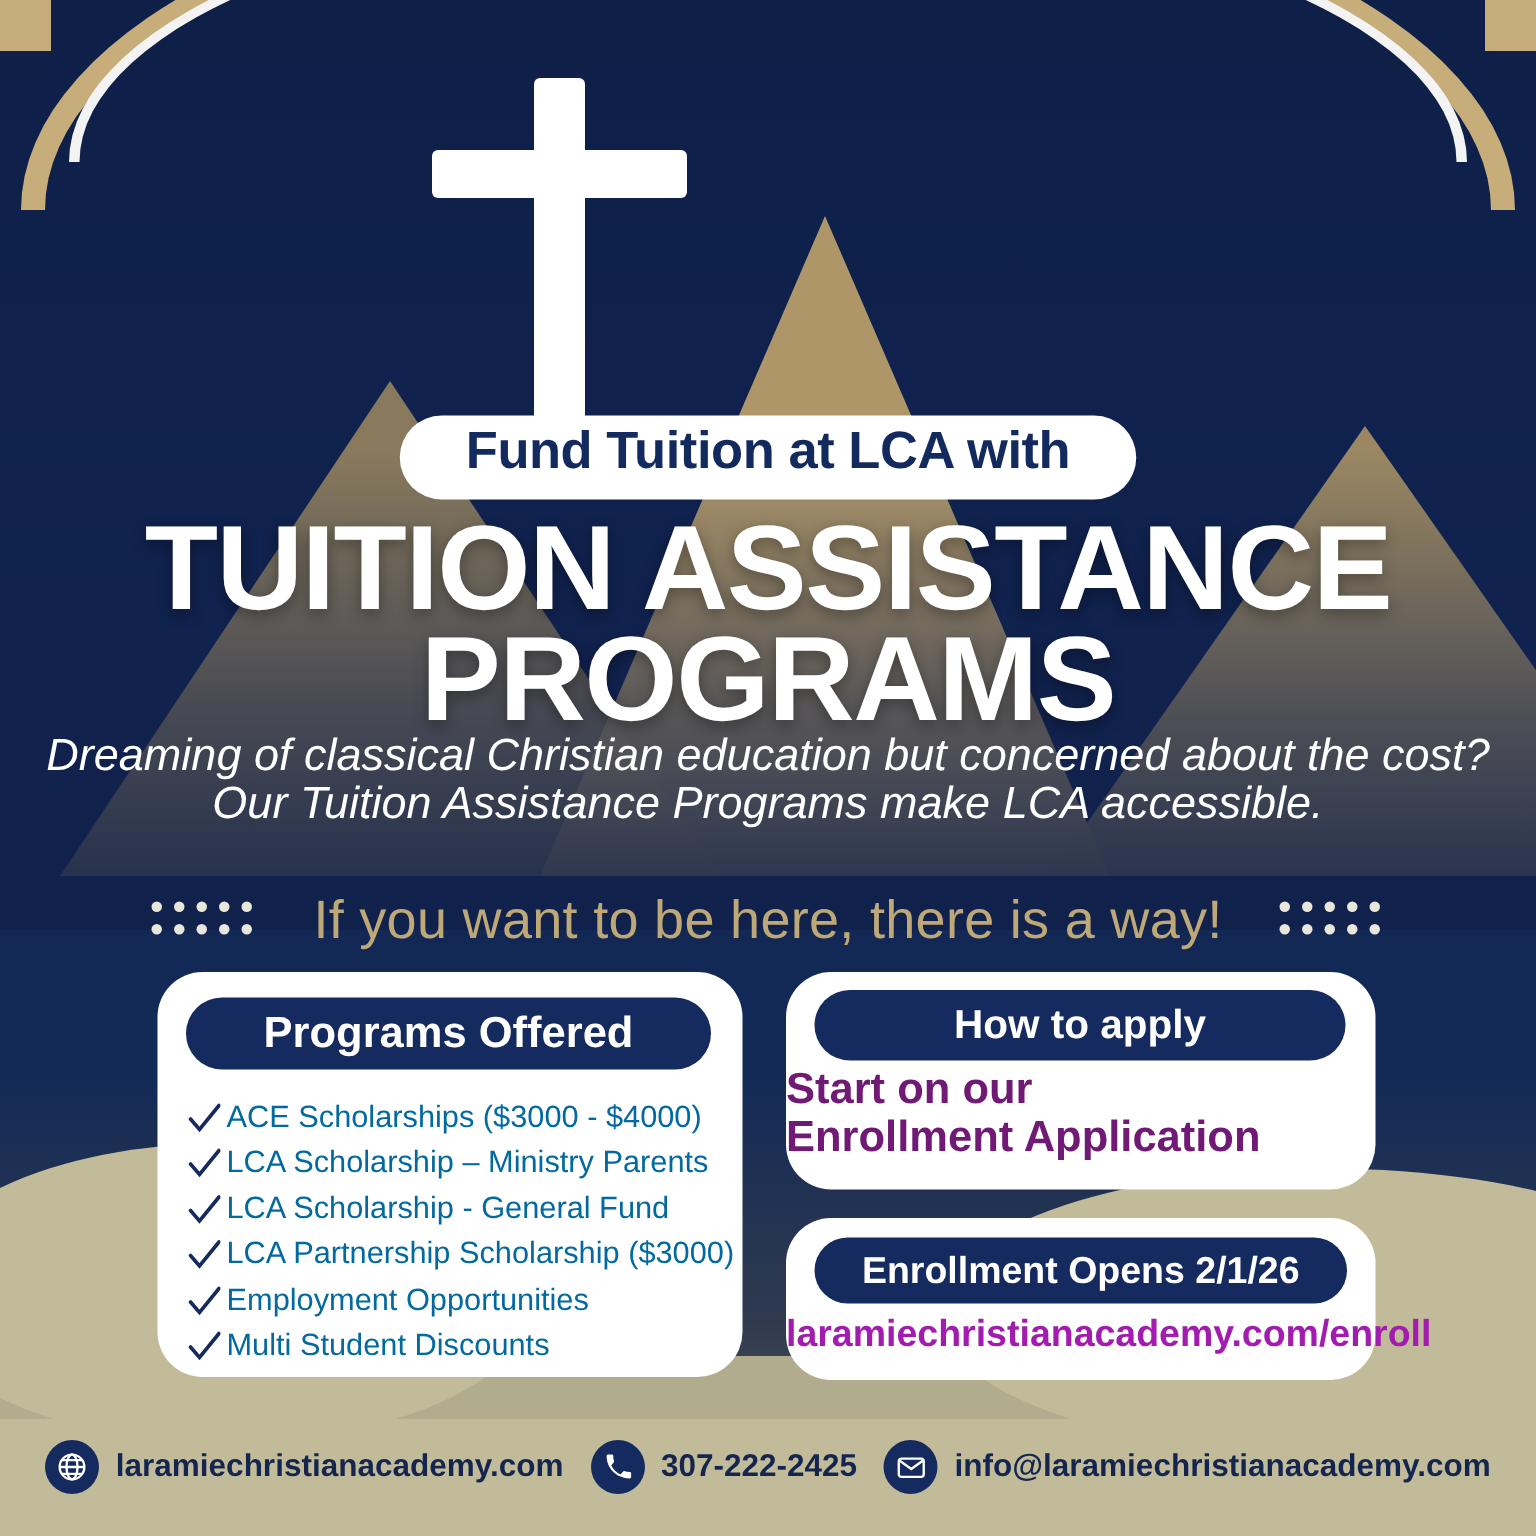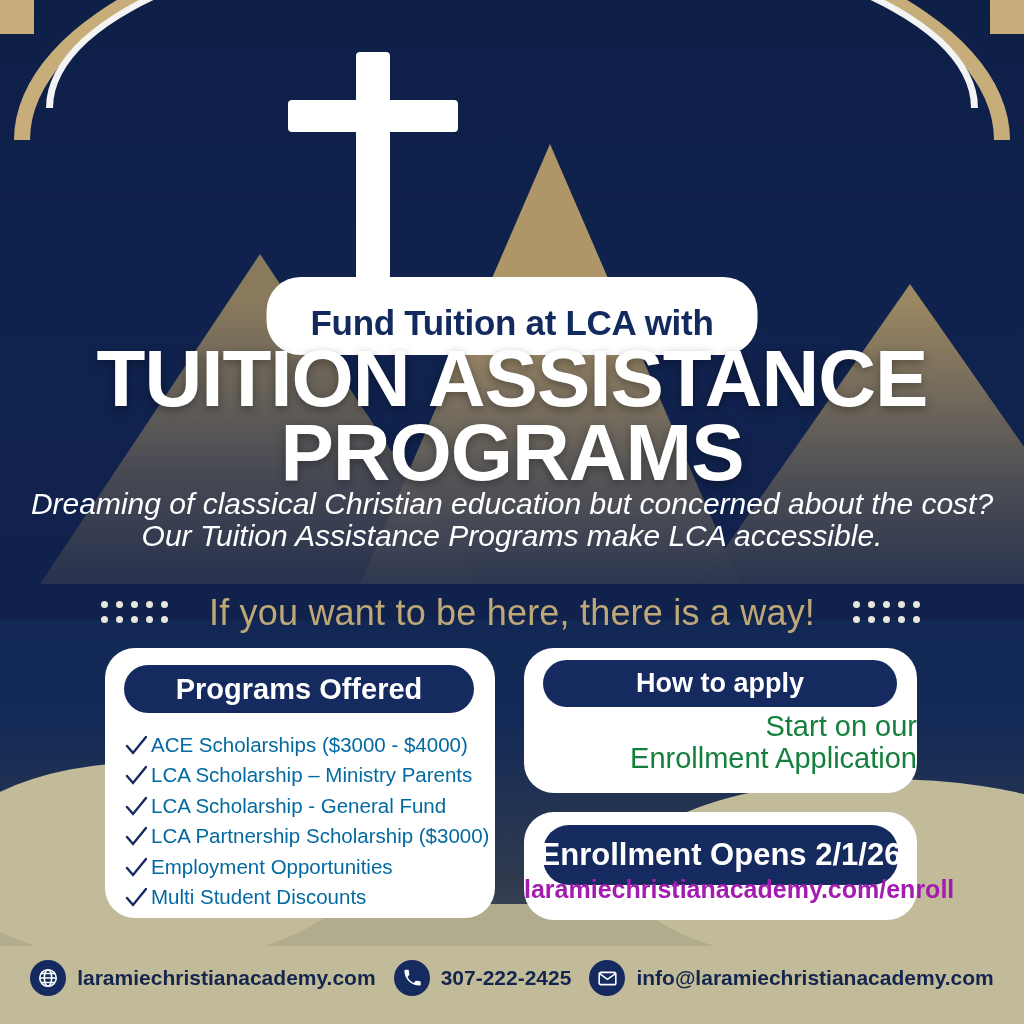--- a/index.html
+++ b/index.html
@@ -163,21 +163,21 @@
     inset: 0;
   }
 
   .pill-top {
     position: absolute;
     left: 50%;
     transform: translateX(-50%);
     top: 277px;
     background: #ffffff;
     border-radius: 34px;
-    padding: 26px 44px 12px;
+    padding: 4px 44px 12px;
     color: #132a5f;
     font-size: 35px;
     font-weight: bold;
     letter-spacing: -0.3px;
     white-space: nowrap;
   }
 
   .headline1, .headline2 {
     position: absolute;
     width: 100%;
@@ -285,31 +285,31 @@
     left: 19px;
     top: 12px;
     width: 354px;
     height: 47px;
     font-size: 27px;
   }
   .pill-enroll {
     left: 19px;
     top: 13px;
     width: 355px;
-    height: 60px;
-    font-size: 31px;
+    height: 44px;
+    font-size: 25px;
   }
 
   .apply-text {
     position: absolute;
     left: 0; right: 0;
     top: 62px;
-    text-align: right;
-    color: #15803d;
-    font-weight: normal;
+    text-align: left;
+    color: #701a75;
+    font-weight: bold;
     font-size: 29px;
     line-height: 32px;
   }
   .enroll-url {
     position: absolute;
     left: 0; right: 0;
     top: 63px;
     text-align: center;
     color: #a21caf;
     font-weight: bold;

